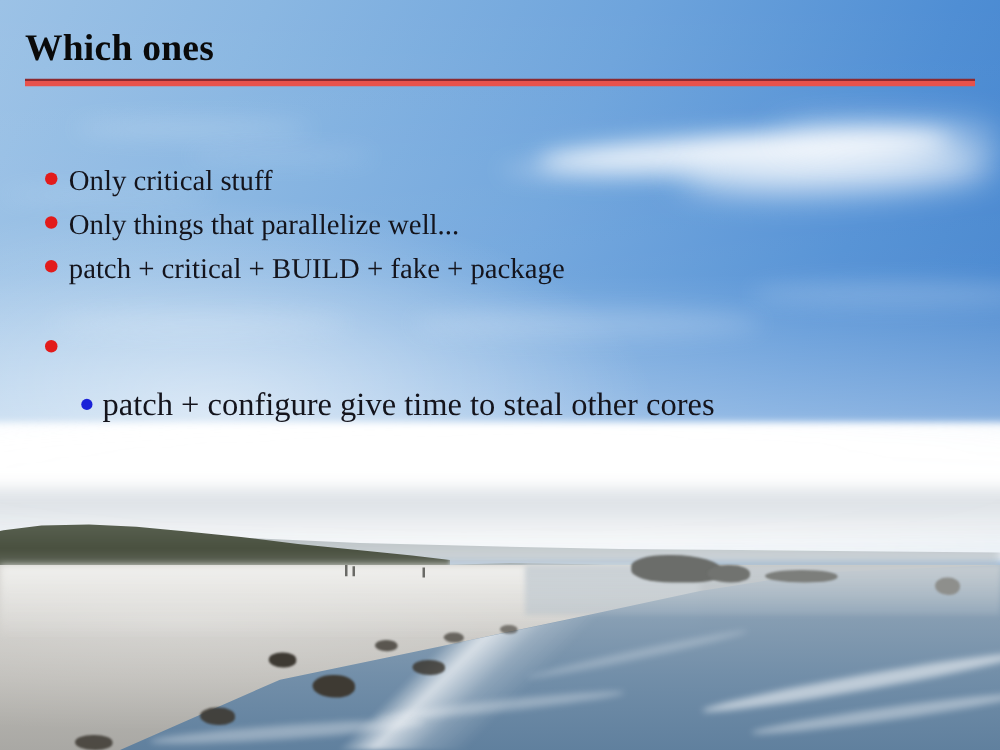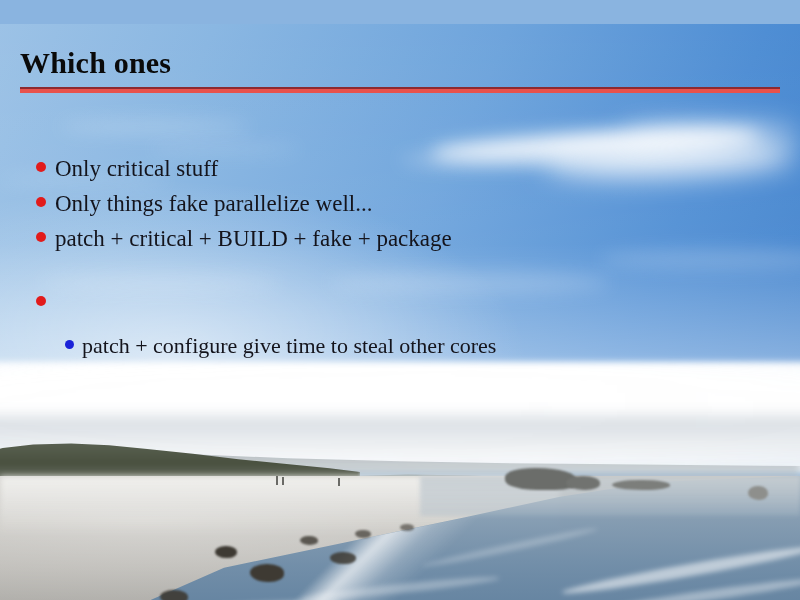--- a/index.html
+++ b/index.html
@@ -3,21 +3,21 @@
 <meta charset="utf-8">
 <style>
   * { margin:0; padding:0; box-sizing:border-box; }
   html,body { width:800px; height:600px; overflow:hidden; }
   body {
     font-family:"Liberation Serif", serif;
     background:#8ab4e0;
     position:relative;
   }
 
-  .slide { position:absolute; inset:0; overflow:hidden;margin-top:24px; }
+  .slide { position:absolute; inset:0; overflow:hidden; }
 
   
   .photo { position:absolute; inset:0; overflow:hidden; }
 
   
   .sky {
     position:absolute; left:0; top:0; width:800px; height:400px;
     background:
       linear-gradient(to bottom,
         rgba(255,255,255,0) 0%,
@@ -170,21 +170,21 @@
   .content { position:absolute; left:0; top:0; width:800px; }
   .bullet {
     position:absolute; display:flex; align-items:baseline;
     font-size:23px; color:#14141c; line-height:1; white-space:nowrap;
   }
   .bullet .dot {
     width:10px; height:10px; border-radius:50%;
     background:#e21b1b; flex:0 0 auto; margin-right:9px;
     position:relative; top:-4px;
   }
-  .bullet.sub { font-size:22px; }
+  .bullet.sub { font-size:26px; }
   .bullet.sub .dot {
     width:9px; height:9px; background:#1a22d8; margin-right:8px;
   }
   .b1 { left:36px; top:133px;text-align:right; }
   .b2 { left:36px; top:168px; }
   .b3 { left:36px; top:203px; }
   .b4 { left:36px; top:276px; }
   .b5 { left:65px; top:311px; }
 </style>
 </head>
@@ -249,21 +249,21 @@
 
   <div class="content">
 
     <div class="bullet b1">
       <span class="dot"></span>
       <span>Only critical stuff</span>
     </div>
 
     <div class="bullet b2">
       <span class="dot"></span>
-      <span>Only things fake parallelize well...</span>
+      <span>Only things that parallelize well...</span>
     </div>
 
     <div class="bullet b3">
       <span class="dot"></span>
       <span>patch + critical + BUILD + fake + package</span>
     </div>
 
     <div class="bullet b4">
       <span class="dot"></span>
     </div>

